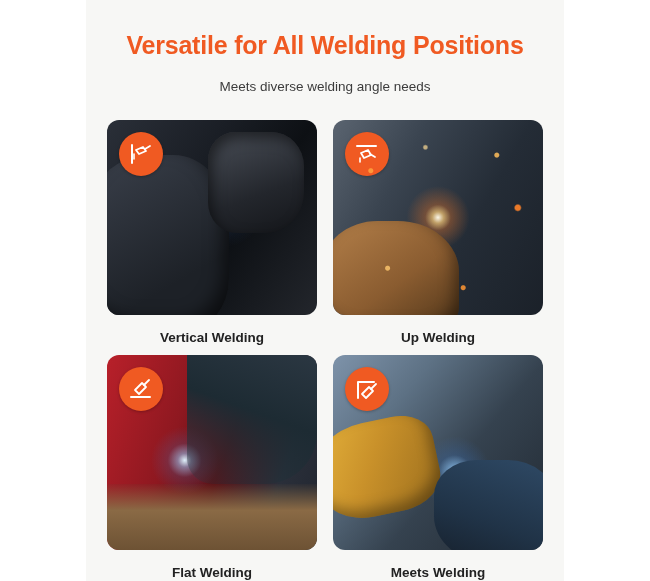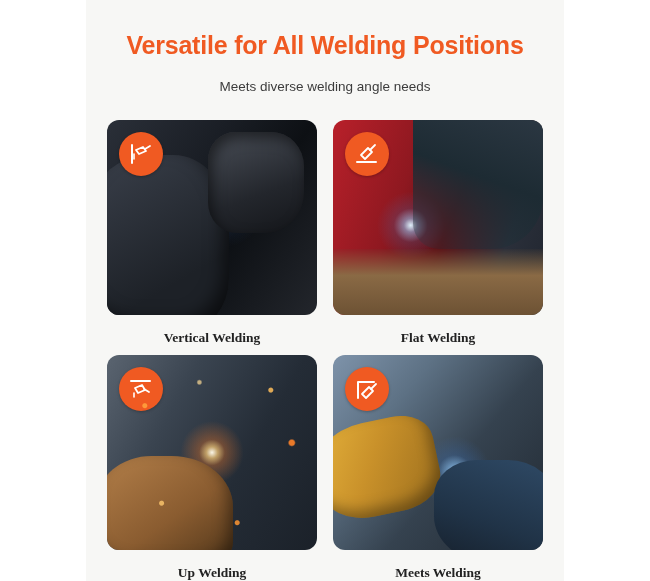--- a/index.html
+++ b/index.html
@@ -60,21 +60,20 @@
   }
 
   .grid {
     margin: 0 auto;
     padding-top: 20px;
     width: 436px;
     display: grid;
     grid-template-columns: 210px 210px;
     grid-column-gap: 16px;
     grid-row-gap: 8px;
-    font-family: Liberation Serif, serif;
   }
 
   .cell {
     width: 210px;
   }
 
   .thumb {
     position: relative;
     width: 210px;
     height: 195px;
@@ -248,47 +247,47 @@
               <path d="M8 9 L15 6 L18 10 L11 13 Z" fill="none" stroke="#ffffff" stroke-width="1.8" stroke-linejoin="round"></path>
               <path d="M17 8 L22 5" stroke="#ffffff" stroke-width="1.8" stroke-linecap="round"></path>
               <path d="M6 13 L6 18" stroke="#ffffff" stroke-width="1.6" stroke-linecap="round"></path>
             </svg>
           </div>
         </div>
         <div class="caption">Vertical Welding</div>
       </div>
 
       <div class="cell">
-        <div class="thumb photo-flat">
-          <div class="badge">
-            <svg width="26" height="26" viewBox="0 0 26 26" aria-hidden="true">
-              <path d="M3 21 L22 21" stroke="#ffffff" stroke-width="2" stroke-linecap="round" fill="none"></path>
-              <path d="M7 14 L14 7 L18 11 L11 18 Z" fill="none" stroke="#ffffff" stroke-width="1.8" stroke-linejoin="round"></path>
-              <path d="M16 9 L21 4" stroke="#ffffff" stroke-width="1.8" stroke-linecap="round"></path>
-            </svg>
-          </div>
-        </div>
-        <div class="caption">Flat Welding</div>
-      </div>
-
-      <div class="cell">
         <div class="thumb photo-up">
           <div class="badge">
             <svg width="26" height="26" viewBox="0 0 26 26" aria-hidden="true">
               <path d="M3 5 L22 5" stroke="#ffffff" stroke-width="2" stroke-linecap="round" fill="none"></path>
               <path d="M7 12 L14 9 L17 14 L10 17 Z" fill="none" stroke="#ffffff" stroke-width="1.8" stroke-linejoin="round"></path>
               <path d="M16 13 L21 16" stroke="#ffffff" stroke-width="1.8" stroke-linecap="round"></path>
               <path d="M6 17 L6 21" stroke="#ffffff" stroke-width="1.6" stroke-linecap="round"></path>
             </svg>
           </div>
         </div>
         <div class="caption">Up Welding</div>
       </div>
 
       <div class="cell">
+        <div class="thumb photo-flat">
+          <div class="badge">
+            <svg width="26" height="26" viewBox="0 0 26 26" aria-hidden="true">
+              <path d="M3 21 L22 21" stroke="#ffffff" stroke-width="2" stroke-linecap="round" fill="none"></path>
+              <path d="M7 14 L14 7 L18 11 L11 18 Z" fill="none" stroke="#ffffff" stroke-width="1.8" stroke-linejoin="round"></path>
+              <path d="M16 9 L21 4" stroke="#ffffff" stroke-width="1.8" stroke-linecap="round"></path>
+            </svg>
+          </div>
+        </div>
+        <div class="caption">Flat Welding</div>
+      </div>
+
+      <div class="cell">
         <div class="thumb photo-corner">
           <div class="badge">
             <svg width="26" height="26" viewBox="0 0 26 26" aria-hidden="true">
               <path d="M4 22 L4 6 L20 6" stroke="#ffffff" stroke-width="2" stroke-linecap="round" stroke-linejoin="round" fill="none"></path>
               <path d="M8 18 L15 11 L19 15 L12 22 Z" fill="none" stroke="#ffffff" stroke-width="1.8" stroke-linejoin="round"></path>
               <path d="M17 13 L22 8" stroke="#ffffff" stroke-width="1.8" stroke-linecap="round"></path>
             </svg>
           </div>
         </div>
         <div class="caption">Meets Welding</div>

